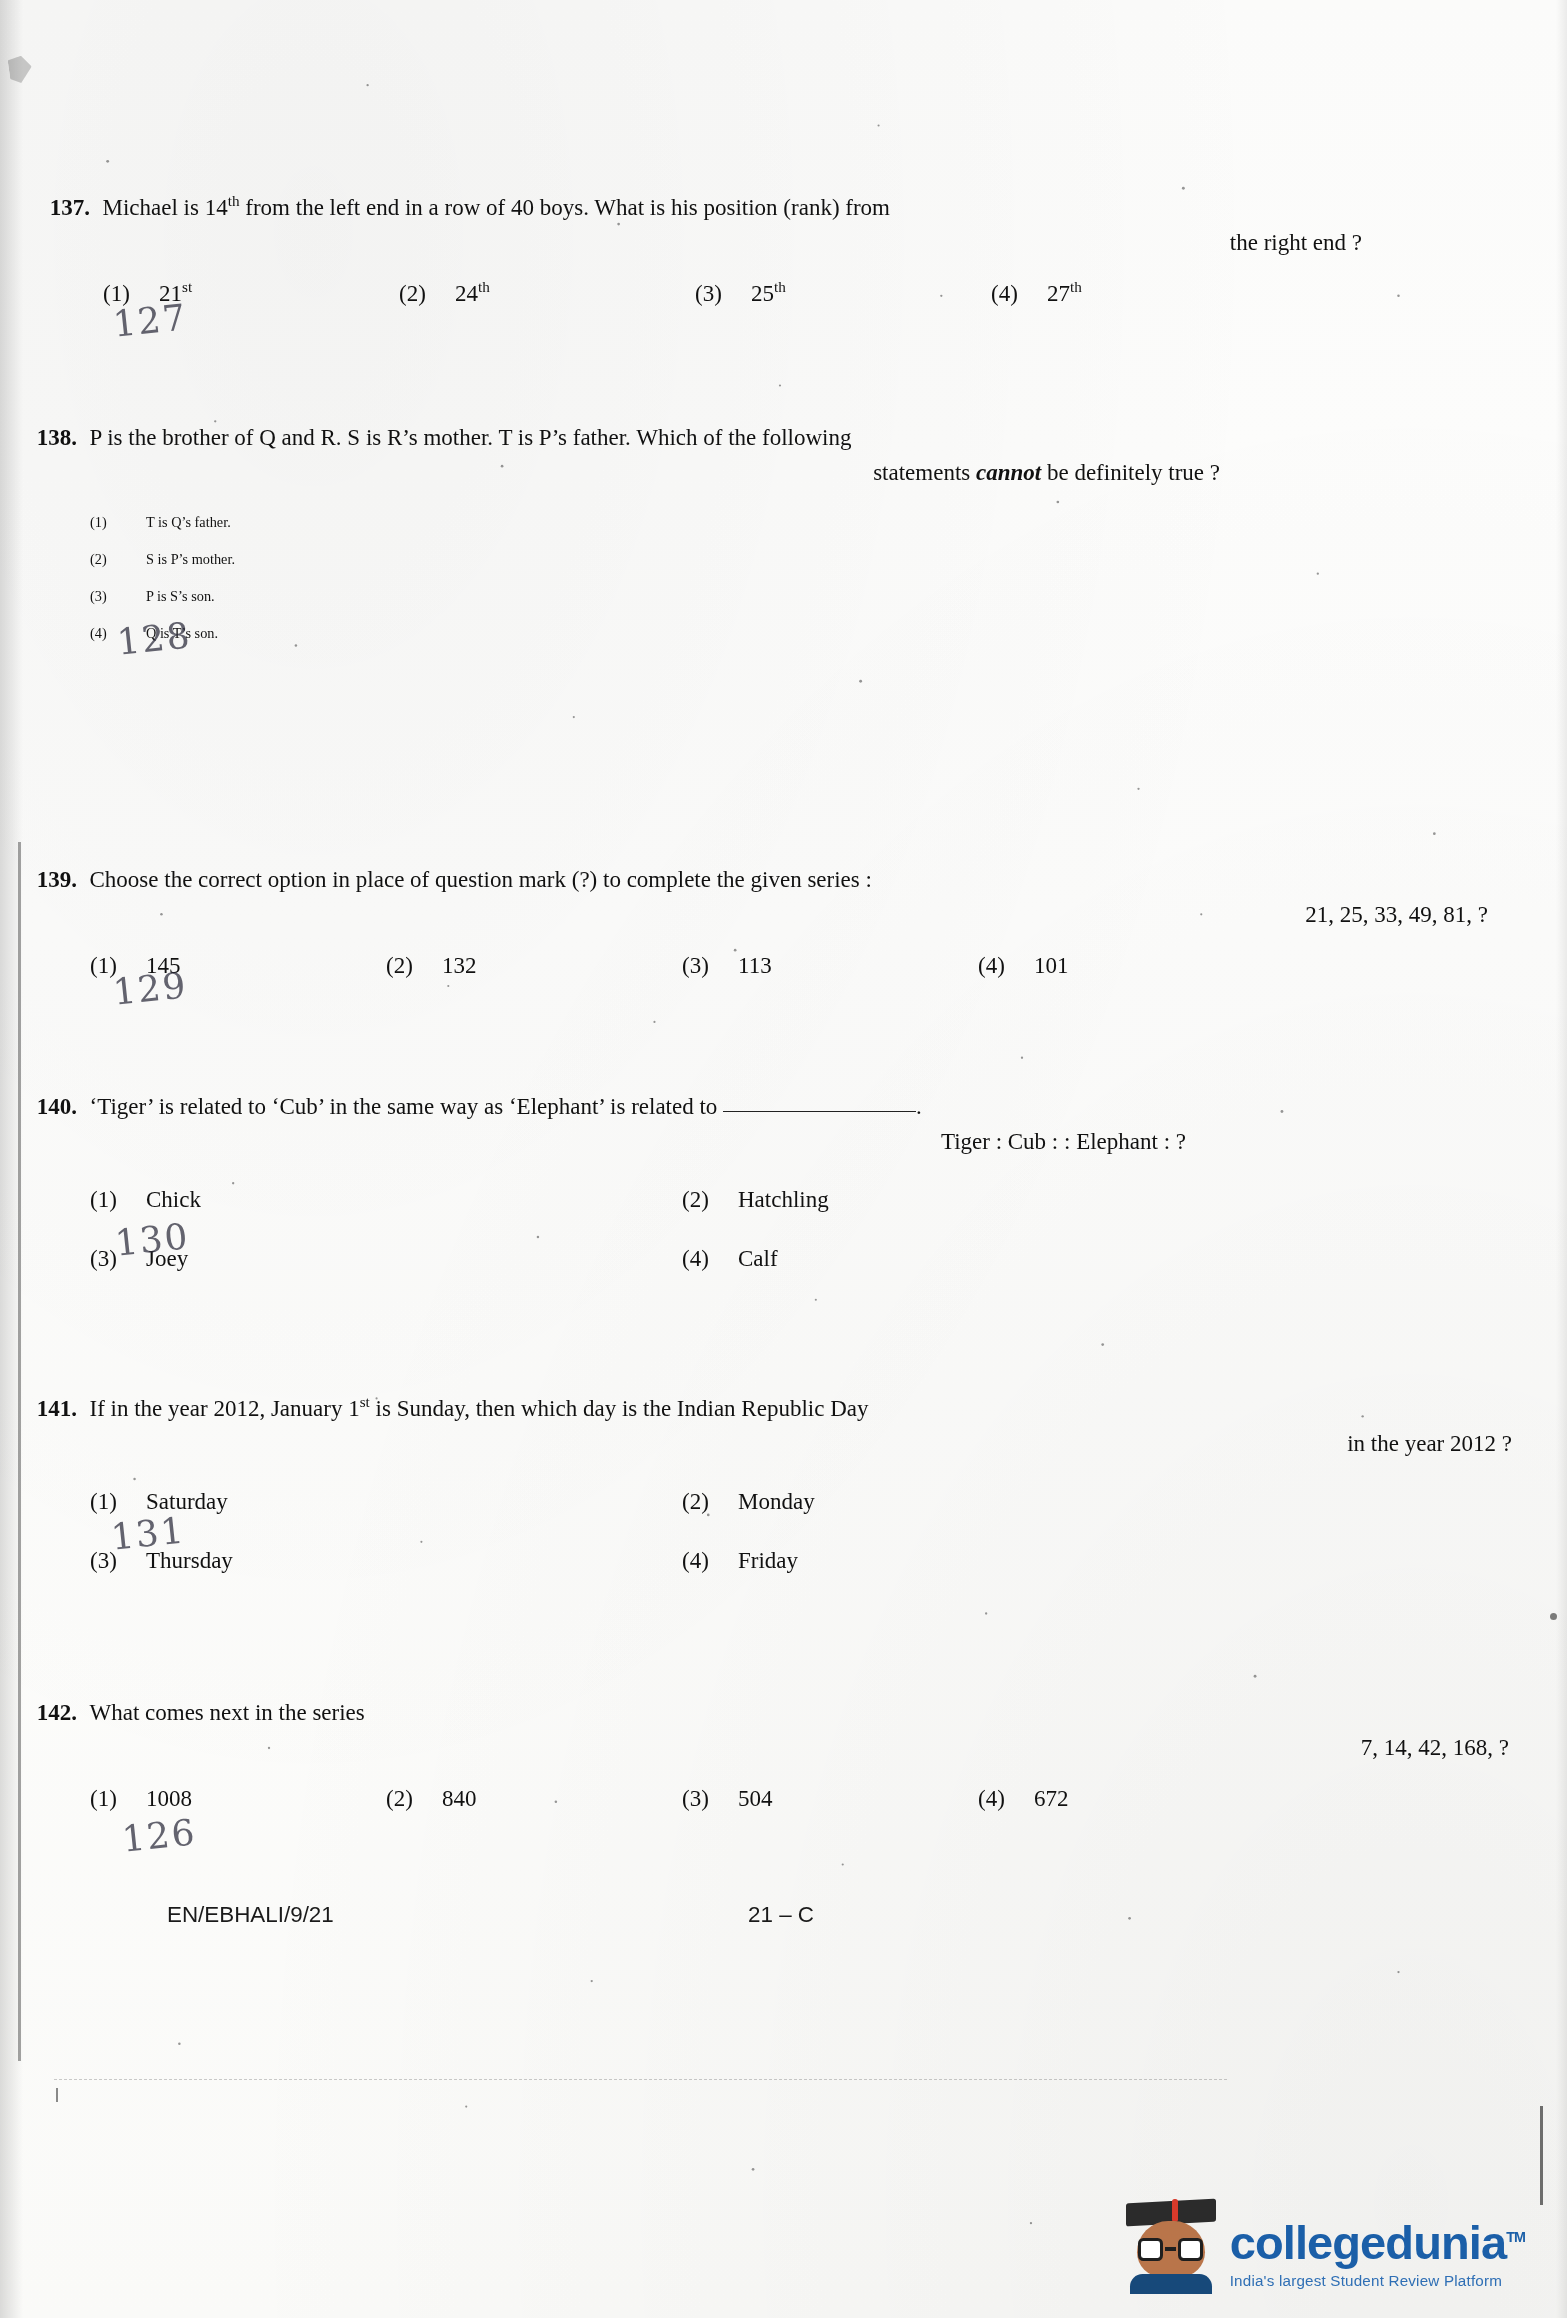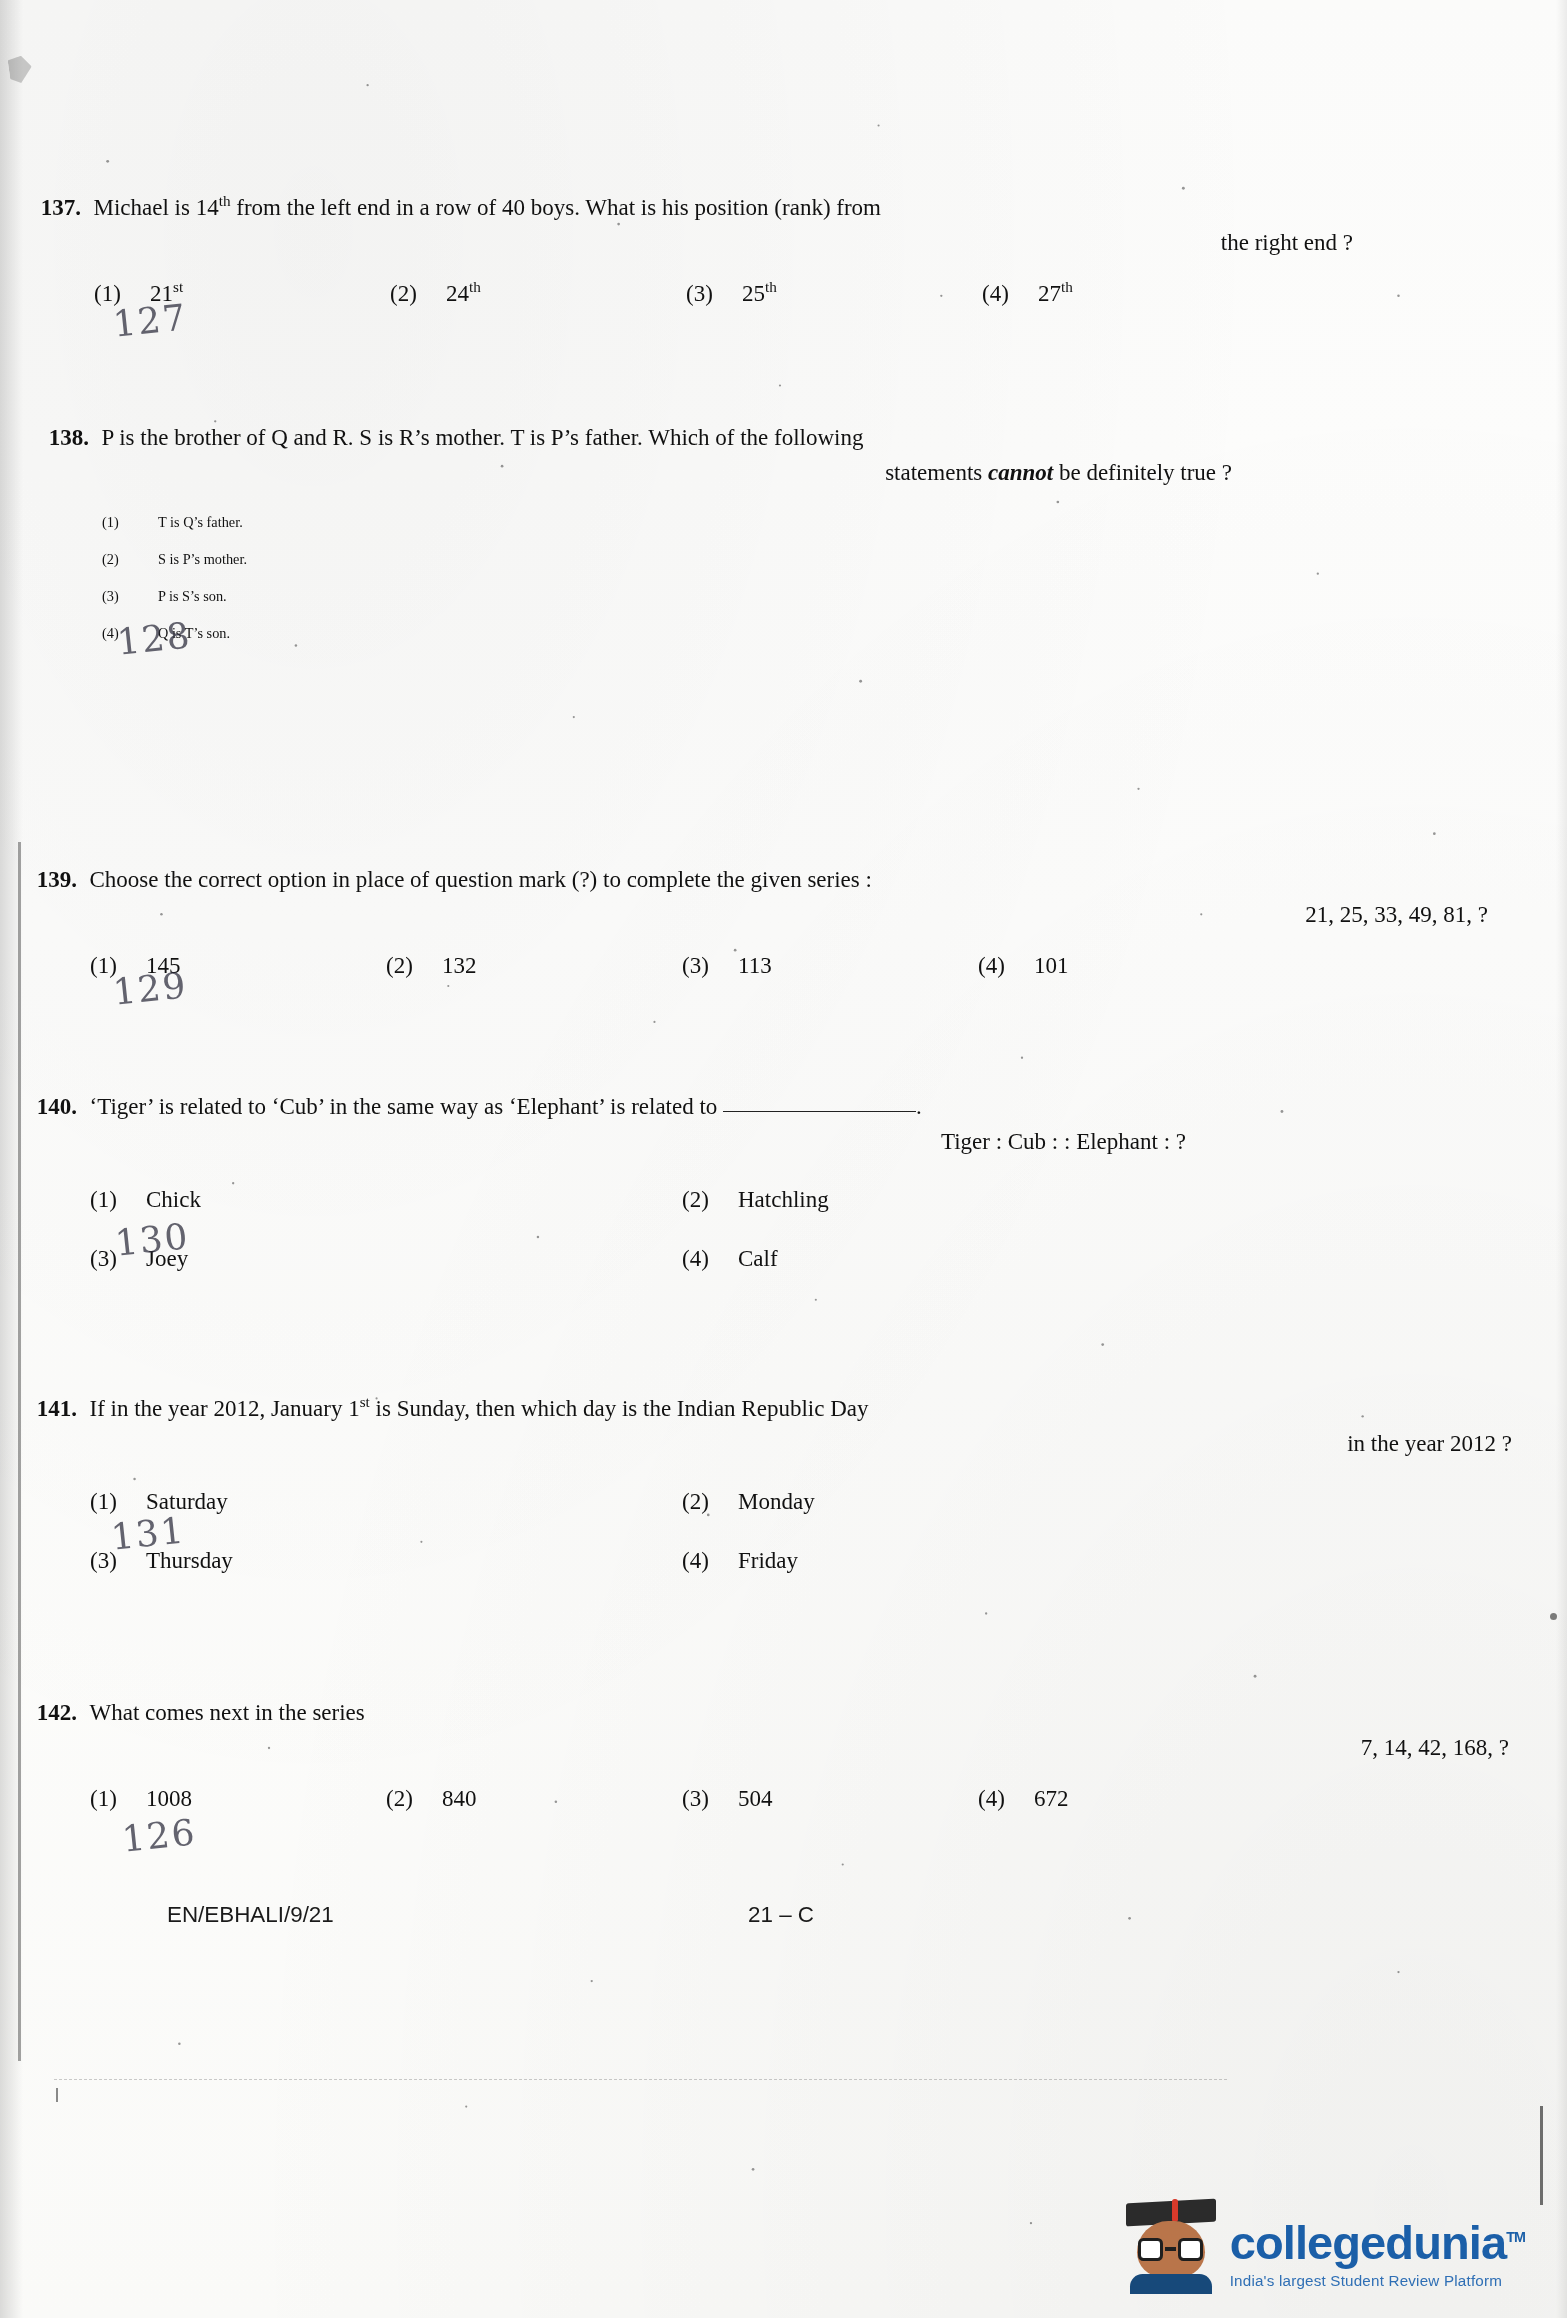--- a/index.html
+++ b/index.html
@@ -365,21 +365,21 @@
         <circle cx="730" cy="1140" r="1.2"></circle>
         <circle cx="1050" cy="330" r="1.3"></circle>
       <circle cx="420" cy="1560" r="1.2"></circle>
         <circle cx="1340" cy="1020" r="1.2"></circle>
         <circle cx="660" cy="2210" r="1.3"></circle>
     </g>
   </svg>
 
   <div class="content">
 
-    <div class="q" style="position:absolute; left:4px; top:191px; width:1405px;">
+    <div class="q" style="position:absolute; left:13px; top:191px; width:1405px;">
       <div class="q-row">
         <div class="q-num">137.</div>
         <div class="q-text">
           <span>Michael is 14</span><span class="sup">th</span><span> from the left end in a row of 40 boys. What is his position (rank) from</span>
           <span class="cont">the right end ?</span>
         </div>
       </div>
       <div class="opts cols4">
         <div class="opts-row">
           <div class="opt">
@@ -395,21 +395,21 @@
             <span class="val"><span>25</span><span class="sup">th</span></span>
           </div>
           <div class="opt">
             <span class="lbl">(4)</span>
             <span class="val"><span>27</span><span class="sup">th</span></span>
           </div>
         </div>
       </div>
     </div>
 
-    <div class="q" style="position:absolute; left:12px; top:421px; width:1276px;">
+    <div class="q" style="position:absolute; left:0; top:421px; width:1276px;">
       <div class="q-row">
         <div class="q-num">138.</div>
         <div class="q-text">
           <span>P is the brother of Q and R. S is R’s mother. T is P’s father. Which of the following</span>
           <span class="cont"><span>statements </span><span class="bolditalic">cannot</span><span> be definitely true ?</span></span>
         </div>
       </div>
       <div class="opts stack" style="margin-top:23px;">
         <div class="opt">
           <span class="lbl">(1)</span>

